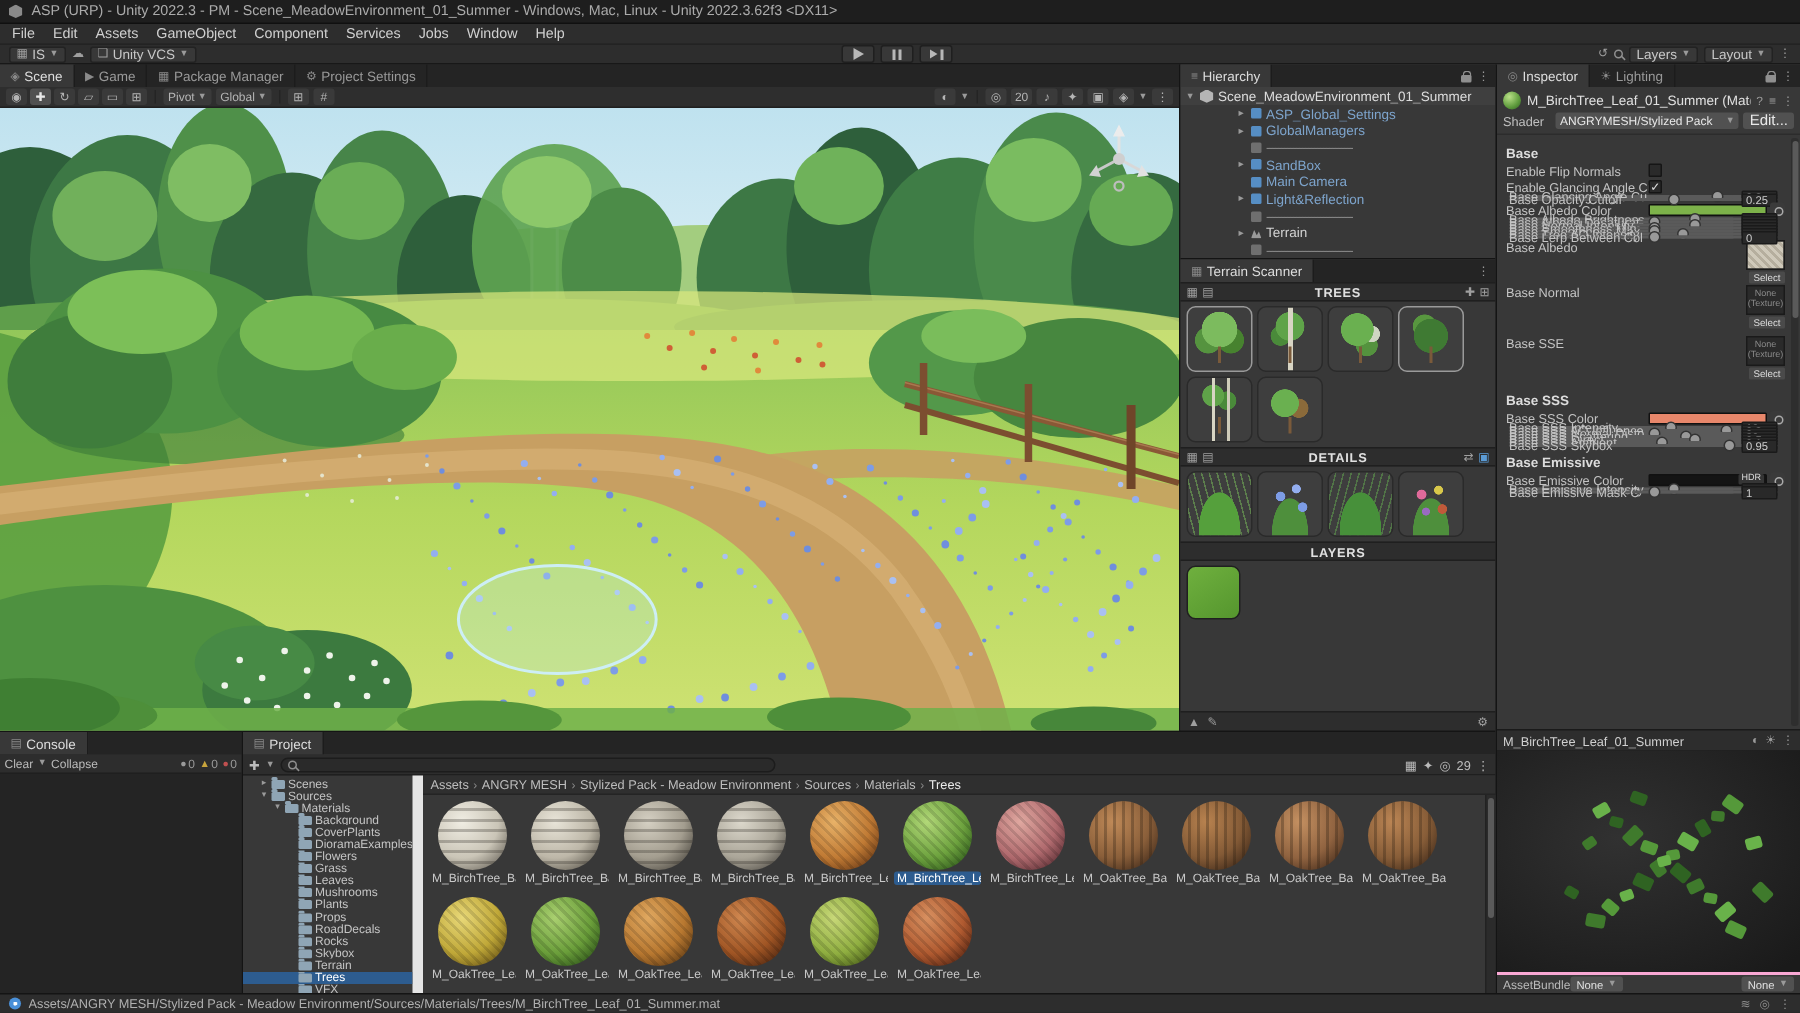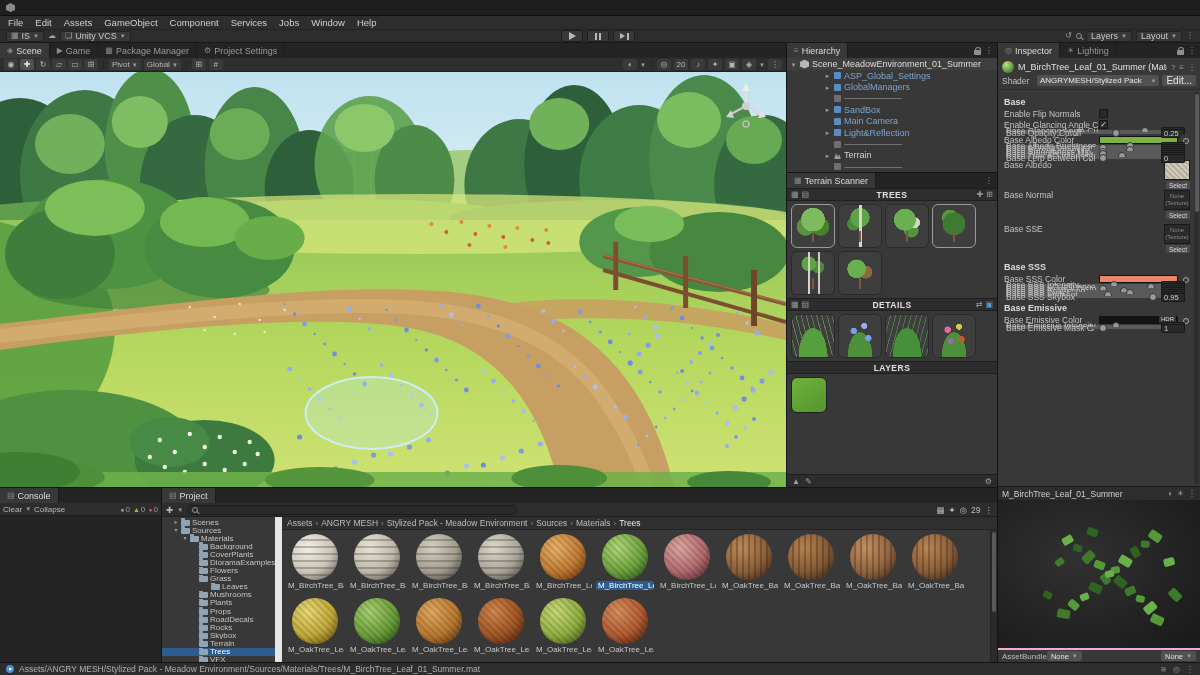--- a/index.html
+++ b/index.html
@@ -191,20 +191,21 @@
   .status-right { margin-left:auto; display:flex; gap:6px; font-size:8px; color:#8f8f8f; align-items:center; }
   .status-path { white-space:nowrap; overflow:hidden; }
 </style>
 </head>
 <body>
 
 <div class="app">
 
   <div class="title-bar">
     <span class="unity-logo"></span>
+    <span>ASP (URP) - Unity 2022.3 - PM - Scene_MeadowEnvironment_01_Summer - Windows, Mac, Linux - Unity 2022.3.62f3 &lt;DX11&gt;</span>
   </div>
 
   <div class="menu-bar" id="menu-bar">
       <div class="menu-item">File</div>
       <div class="menu-item">Edit</div>
       <div class="menu-item">Assets</div>
       <div class="menu-item">GameObject</div>
       <div class="menu-item">Component</div>
       <div class="menu-item">Services</div>
       <div class="menu-item">Jobs</div>
@@ -804,21 +805,21 @@
                 <div class="frow" style="padding-left: 29px;">
                   <span class="farrow"></span>
                   <span class="fico"></span>
                   <span class="flabel">Flowers</span>
                 </div>
                 <div class="frow" style="padding-left: 29px;">
                   <span class="farrow"></span>
                   <span class="fico"></span>
                   <span class="flabel">Grass</span>
                 </div>
-                <div class="frow" style="padding-left: 29px; margin-left: 12px;">
+                <div class="frow" style="padding-left: 29px;">
                   <span class="farrow"></span>
                   <span class="fico"></span>
                   <span class="flabel">Leaves</span>
                 </div>
                 <div class="frow" style="padding-left: 29px;">
                   <span class="farrow"></span>
                   <span class="fico"></span>
                   <span class="flabel">Mushrooms</span>
                 </div>
                 <div class="frow" style="padding-left: 29px;">

